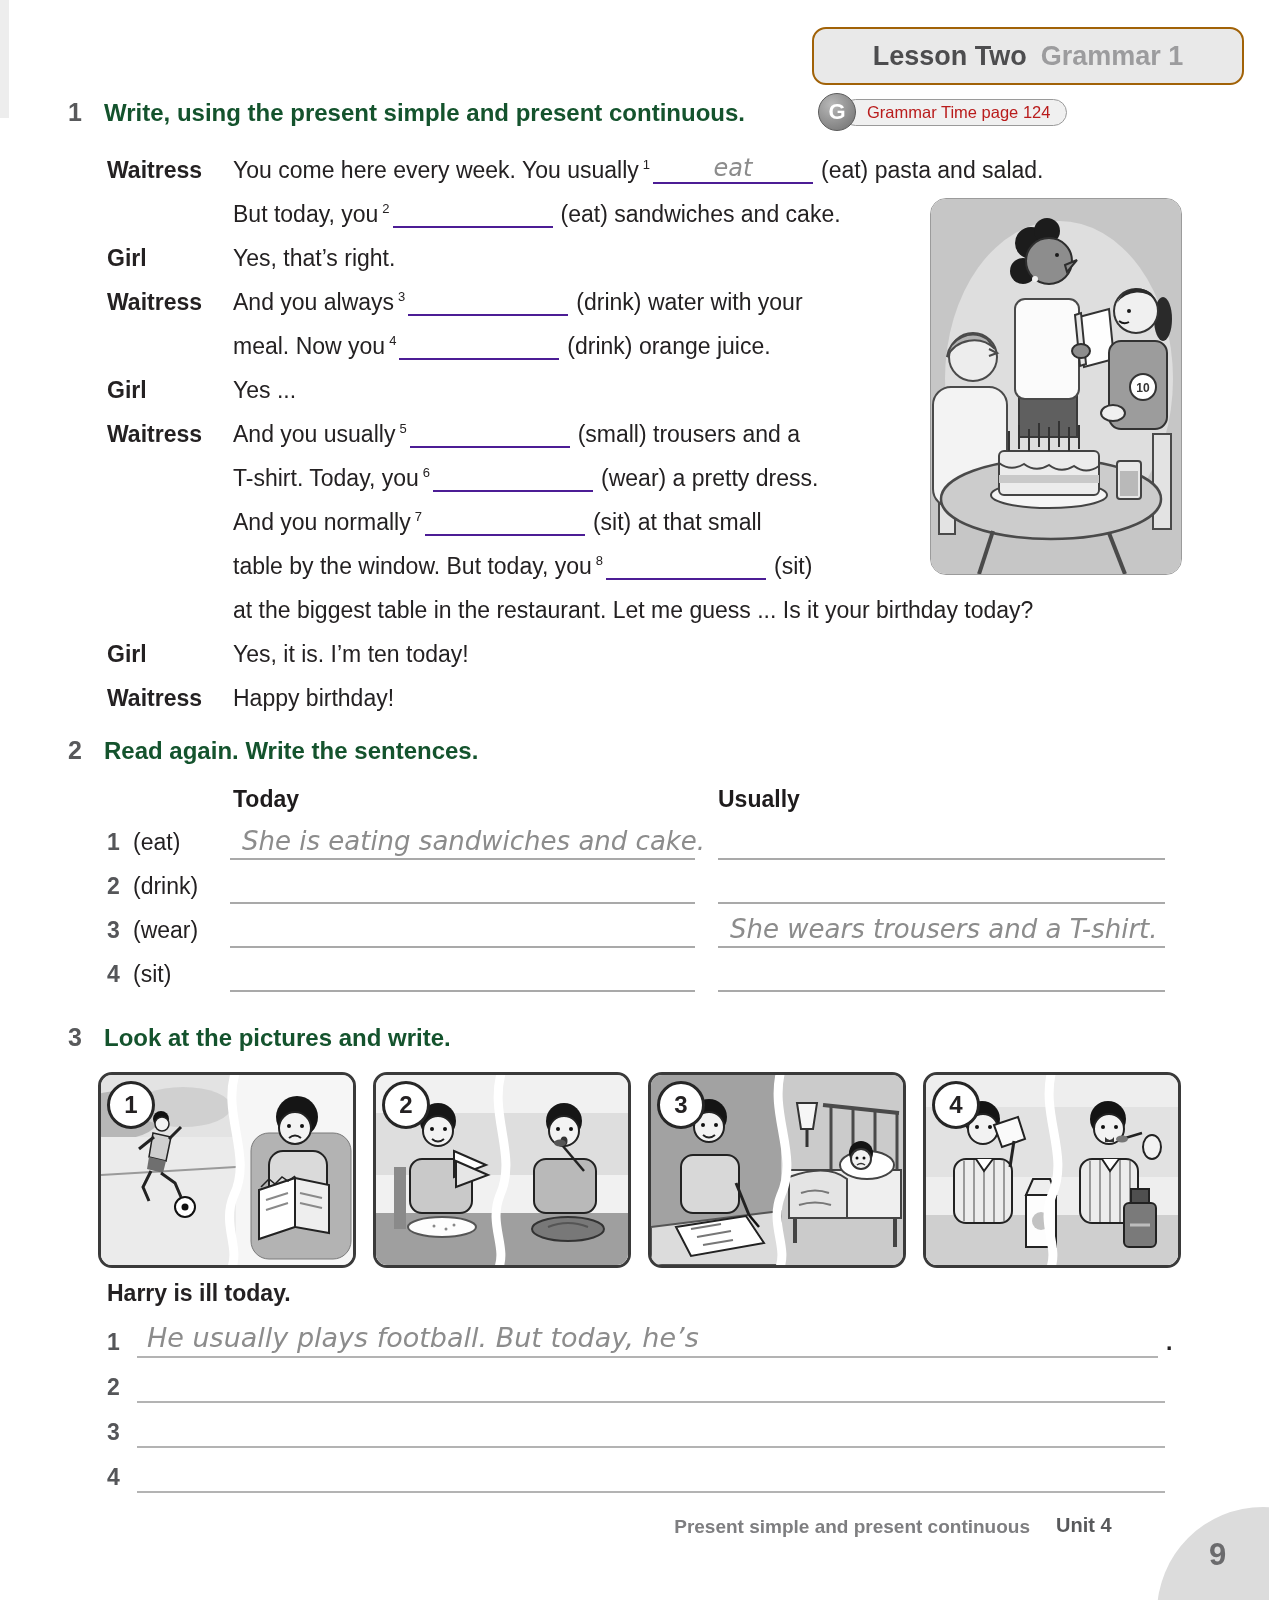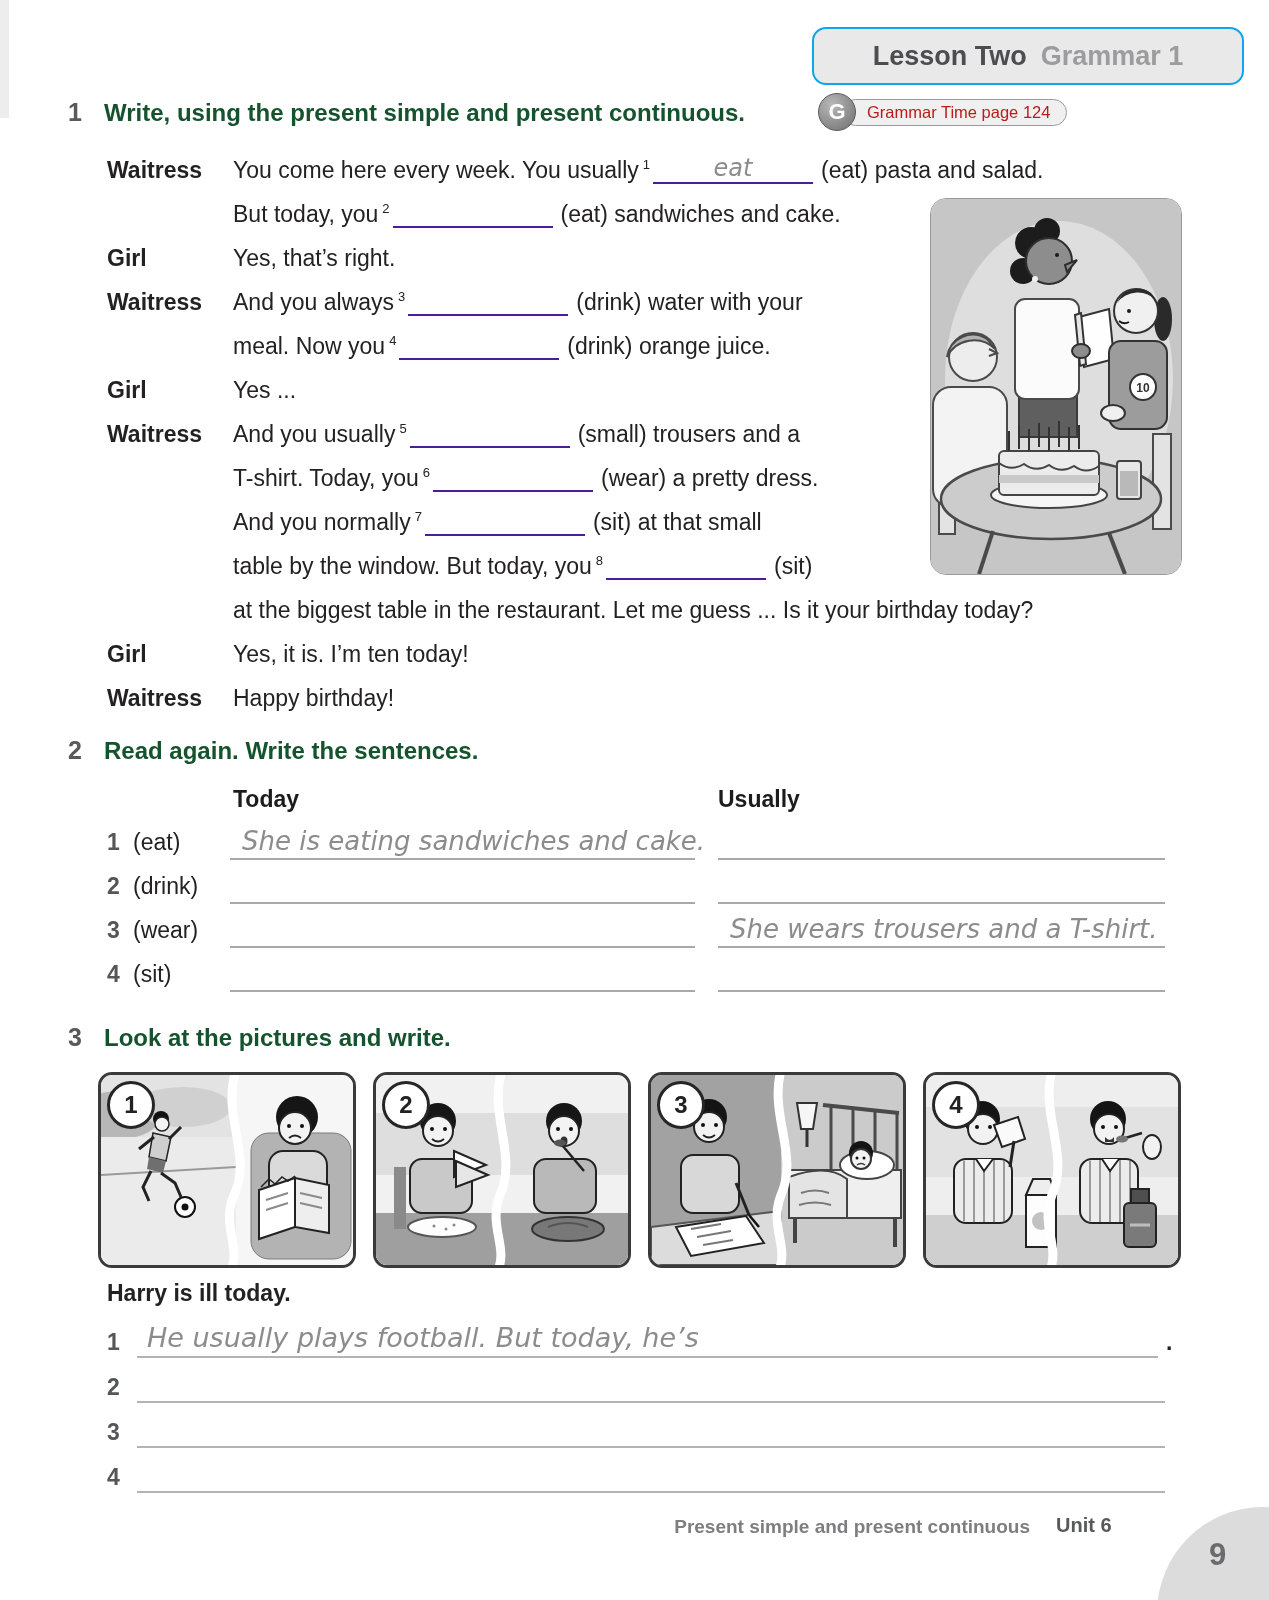--- a/index.html
+++ b/index.html
@@ -1,21 +1,21 @@
 <!DOCTYPE html>
 <html><head>
 <meta charset="utf-8">
 <style>
   html,body{margin:0;padding:0;background:#ffffff;}
   #page{position:relative;width:1269px;height:1600px;background:#fff;overflow:hidden;
         font-family:"Liberation Sans",sans-serif;color:#242122;}
   .abs{position:absolute;}
   
   #lesson-badge{left:812px;top:27px;width:428px;height:54px;background:#e9e9e9;
-    border:2px solid #0ea5e9;border-radius:14px;display:flex;align-items:center;justify-content:center;gap:14px;}
+    border:2px solid #a16207;border-radius:14px;display:flex;align-items:center;justify-content:center;gap:14px;}
   #lesson-badge .lesson{font-weight:bold;font-size:27px;color:#4d4d4f;}
   #lesson-badge .grammar{font-size:27px;color:#9c9c9e;font-weight:600;}
   
   .ex-head{display:flex;gap:18px;align-items:baseline;}
   .ex-num{font-weight:bold;font-size:25px;color:#58595b;width:22px;text-align:center;}
   .ex-title{font-weight:bold;font-size:24px;color:#14532d;}
   
   #gt-pill{left:818px;top:95px;height:34px;display:flex;align-items:center;}
   #gt-circle{width:36px;height:36px;border-radius:50%;background:radial-gradient(circle at 35% 30%,#b8b8b8,#6e6e6e);
     border:1px solid #5a5a5a;color:#fff;font-weight:bold;font-size:22px;display:flex;align-items:center;justify-content:center;z-index:2;}
@@ -442,17 +442,17 @@
       </span>
   </div>
   <div class="abs ex3-row" style="top:1457px;">
     <span class="ex3-num">4</span>
     <span class="ex3-line" style="width:1028px;">
         <span class="hand"></span>
       </span>
   </div>
 
   <div id="footer-topic" class="abs">Present simple and present continuous</div>
-  <div id="footer-unit" class="abs">Unit 6</div>
+  <div id="footer-unit" class="abs">Unit 4</div>
   <div id="page-circle" class="abs">
     <span>9</span>
   </div>
 </div>
 
 </body></html>

